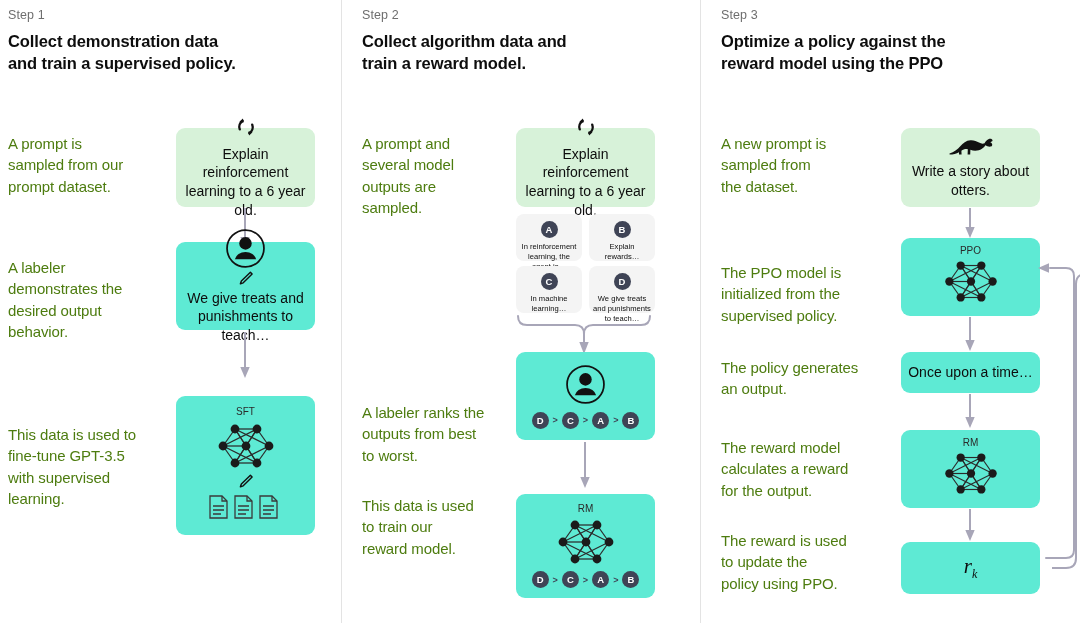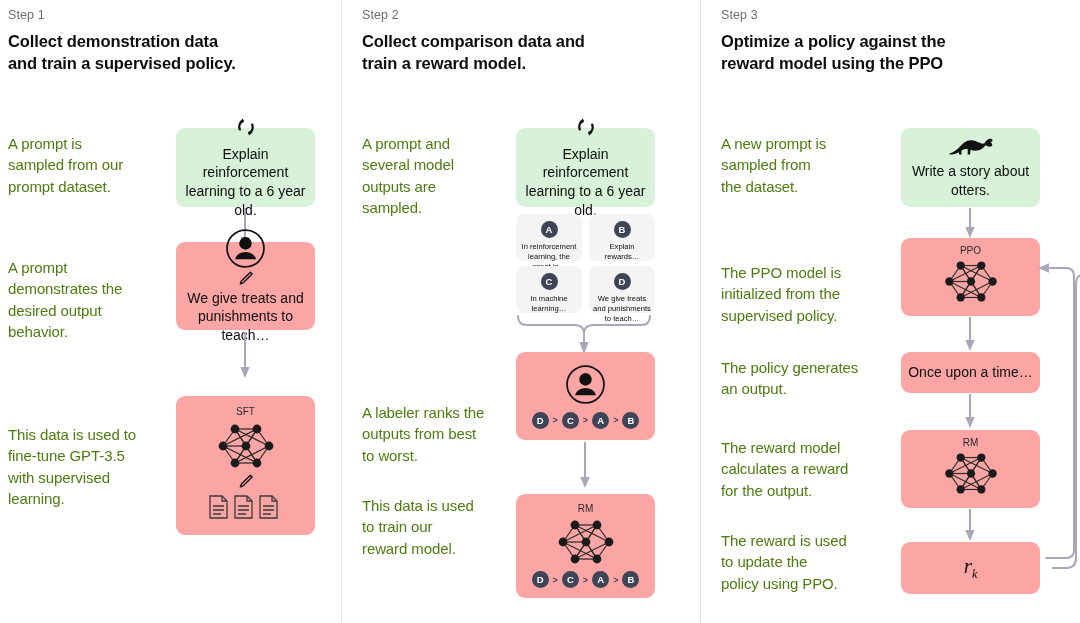--- a/index.html
+++ b/index.html
@@ -22,21 +22,21 @@
     color:#0d0d0d;letter-spacing:-.1px;
   }
   .caption{
     position:absolute;font-size:15px;line-height:1.42;color:#4d7c0f;
     letter-spacing:-.1px;
   }
 
   
   .card{
     position:absolute;box-sizing:border-box;border-radius:9px;
-    background:#fca5a5;display:flex;flex-direction:column;
+    background:#5eead4;display:flex;flex-direction:column;
     align-items:center;justify-content:center;
   }
   .card.green{background:#d7f2d9;}
   .card-text{
     font-size:14px;line-height:1.33;text-align:center;color:#0d0d0d;
     padding:0 6px;
   }
   .card-title{font-size:10px;color:#2a2a2a;text-align:center;}
 
   
@@ -75,21 +75,21 @@
     <div class="step-label" style="left:8px;top:8px;">Step 1</div>
 
     <div class="step-title" style="left:8px;top:31px;width:320px;">
       <div>Collect demonstration data</div>
       <div>and train a supervised policy.</div>
     </div>
 
     <div class="caption" style="left:8px;top:133px;width:160px;white-space:pre-line;">A prompt is
 sampled from our
 prompt dataset.</div>
-    <div class="caption" style="left:8px;top:257px;width:165px;white-space:pre-line;">A prompt
+    <div class="caption" style="left:8px;top:257px;width:165px;white-space:pre-line;">A labeler
 demonstrates the
 desired output
 behavior.</div>
     <div class="caption" style="left:8px;top:424px;width:168px;white-space:pre-line;">This data is used to
 fine-tune GPT-3.5
 with supervised
 learning.</div>
 
     <div class="card green" style="left:176px;top:128px;width:139px;height:79px;">
       <span style="margin-bottom:7px;">
@@ -193,21 +193,21 @@
         </svg>
       </span>
     </div>
   </div>
 
   <div class="col col2">
 
     <div class="step-label" style="left:20px;top:8px;">Step 2</div>
 
     <div class="step-title" style="left:20px;top:31px;width:330px;">
-      <div>Collect comparison data and</div>
+      <div>Collect algorithm data and</div>
       <div>train a reward model.</div>
     </div>
 
     <div class="caption" style="left:20px;top:133px;width:155px;white-space:pre-line;">A prompt and
 several model
 outputs are
 sampled.</div>
     <div class="caption" style="left:20px;top:362px;width:165px;white-space:pre-line;margin-top:40px;">A labeler ranks the
 outputs from best
 to worst.</div>

